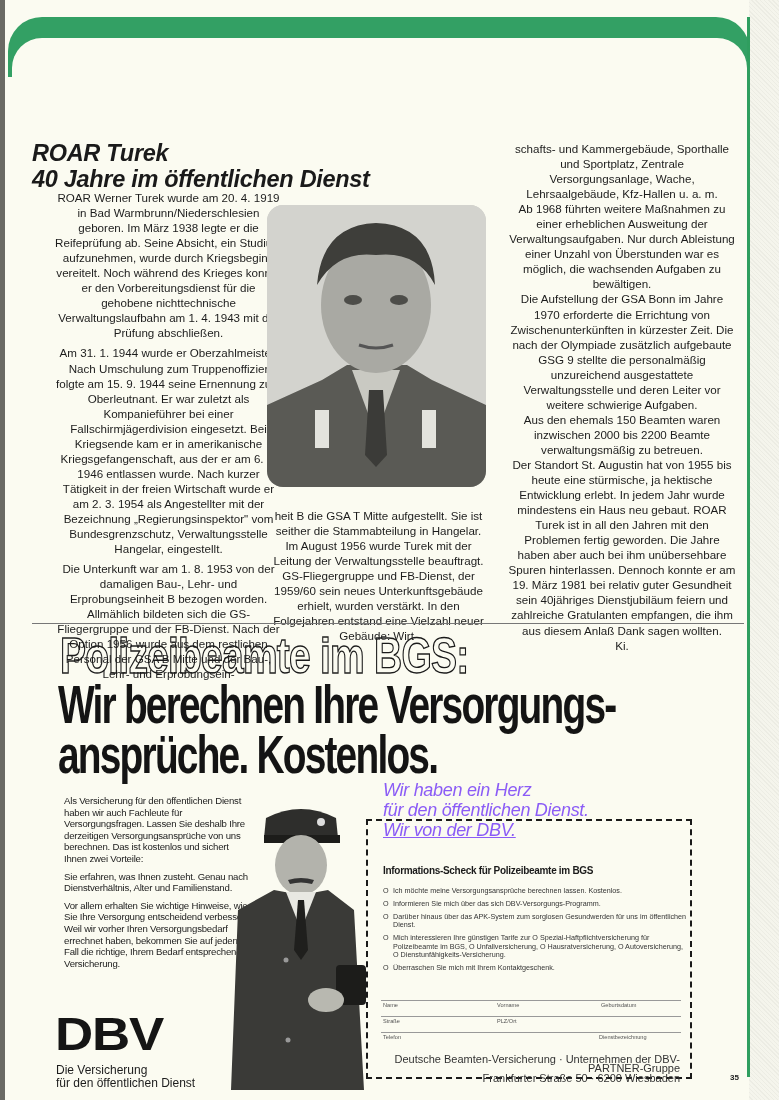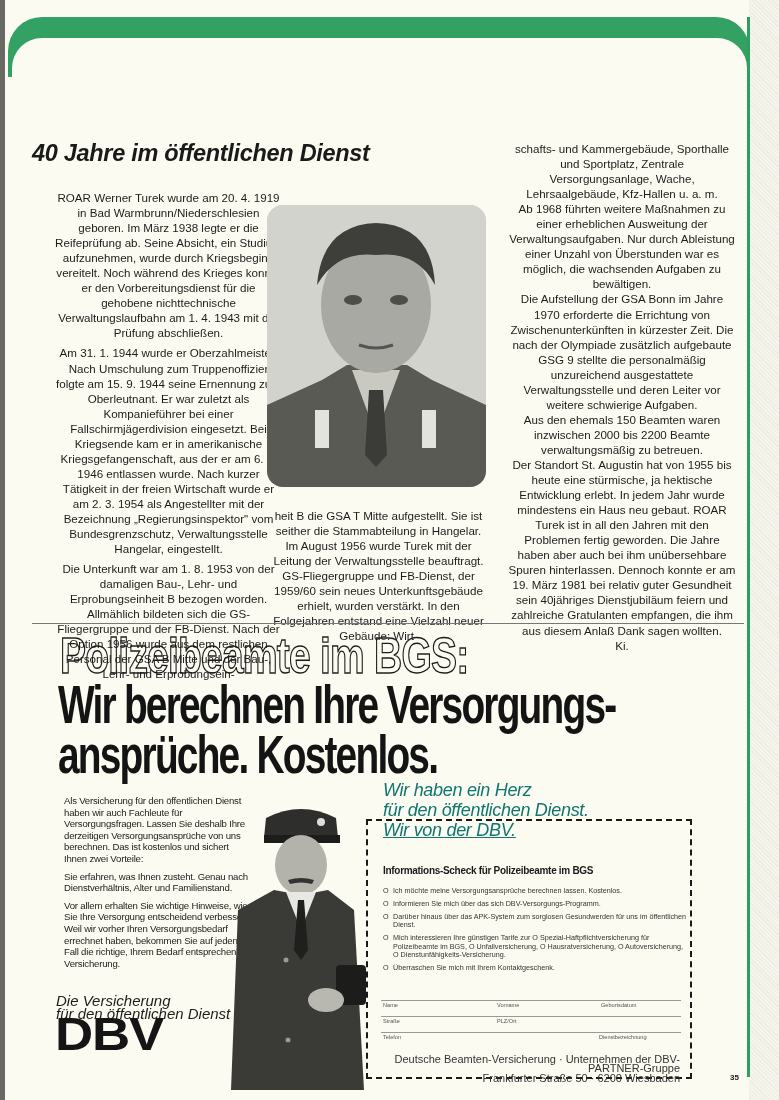--- a/index.html
+++ b/index.html
@@ -70,31 +70,31 @@
     position:absolute; left:64px; top:795px; width:190px;
     font-size:9.6px; line-height:11.6px; color:#222; letter-spacing:-.2px;
   }
   .ad-body p { margin:0 0 6px 0; }
 
   .dbv-logo {
     position:absolute; left:55px; top:1012px; font-size:46px; line-height:44px; font-weight:bold;
     color:#151515; letter-spacing:-1px; transform:scaleX(1.15); transform-origin:left;
   }
   .dbv-tag {
-    position:absolute; left:56px; top:995px; font-size:15px; line-height:12.5px; font-style:italic;
+    position:absolute; left:56px; top:1064px; font-size:12px; line-height:12.5px; 
     color:#1c1c1c;
   }
 
   .officer {
     position:absolute; left:226px; top:800px; width:150px; height:290px;
   }
 
   .slogan {
     position:absolute; left:383px; top:780px; font-style:italic; font-size:18px; line-height:20px;
-    color:#0f766e; letter-spacing:-.3px;
+    color:#8b5cf6; letter-spacing:-.3px;
   }
   .slogan .u { text-decoration:underline; text-decoration-thickness:1px; }
 
   .coupon {
     position:absolute; left:366px; top:819px; width:326px; height:260px;
     border:2px dashed #1a1a1a; box-sizing:border-box;
   }
   .coupon-title {
     position:absolute; left:383px; top:865px; font-size:10px; font-weight:bold; color:#1a1a1a;
     letter-spacing:-.3px;
@@ -118,20 +118,21 @@
 </head>
 <body>
 
 <div class="edge-left"></div>
 <div class="edge-right"></div>
 <div class="green-top"></div>
 <div class="green-top-inner"></div>
 <div class="green-frame"></div>
 
 <div class="headline">
+  <div>ROAR Turek</div>
   <div>40 Jahre im öffentlichen Dienst</div>
 </div>
 
 <div class="col col1">
   <p>ROAR Werner Turek wurde am 20. 4. 1919 in Bad Warmbrunn/Niederschlesien geboren. Im März 1938 legte er die Reifeprüfung ab. Seine Absicht, ein Studium aufzunehmen, wurde durch Kriegsbeginn vereitelt. Noch während des Krieges konnte er den Vorbereitungsdienst für die gehobene nichttechnische Verwaltungslaufbahn am 1. 4. 1943 mit der Prüfung abschließen.</p>
   <p>Am 31. 1. 1944 wurde er Oberzahlmeister. Nach Umschulung zum Truppenoffizier folgte am 15. 9. 1944 seine Ernennung zum Oberleutnant. Er war zuletzt als Kompanieführer bei einer Fallschirmjägerdivision eingesetzt. Bei Kriegsende kam er in amerikanische Kriegsgefangenschaft, aus der er am 6. 2. 1946 entlassen wurde. Nach kurzer Tätigkeit in der freien Wirtschaft wurde er am 2. 3. 1954 als Angestellter mit der Bezeichnung „Regierungsinspektor" vom Bundesgrenzschutz, Verwaltungsstelle Hangelar, eingestellt.</p>
   <p>Die Unterkunft war am 1. 8. 1953 von der damaligen Bau-, Lehr- und Erprobungseinheit B bezogen worden. Allmählich bildeten sich die GS-Fliegergruppe und der FB-Dienst. Nach der Option 1956 wurde aus dem restlichen Personal der GSA B Mitte und der Bau-, Lehr- und Erprobungsein-</p>
 </div>
 
 <div class="portrait" title="Portrait photo of ROAR Werner Turek in uniform">

